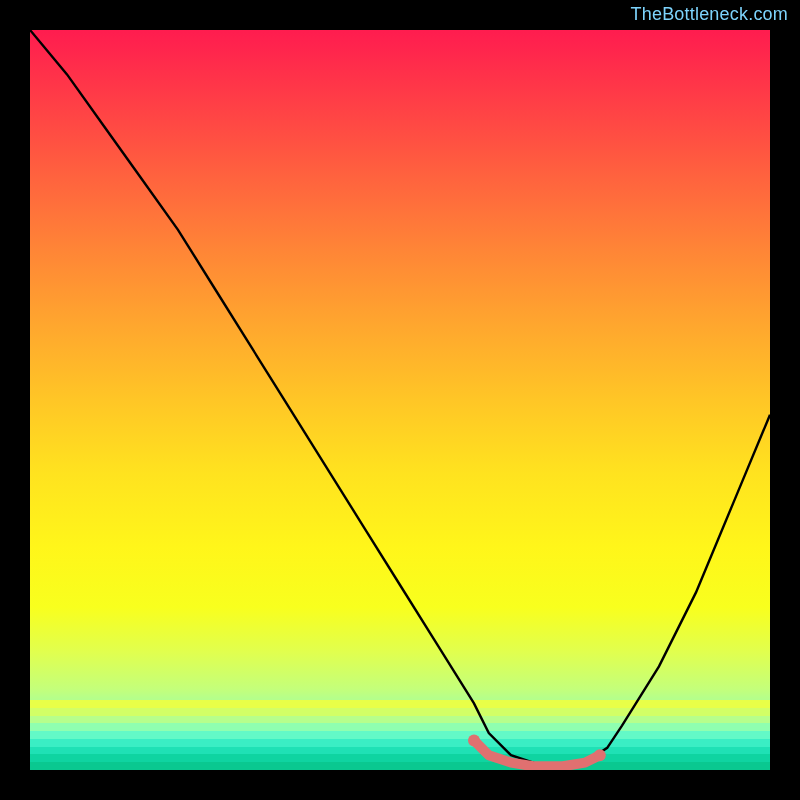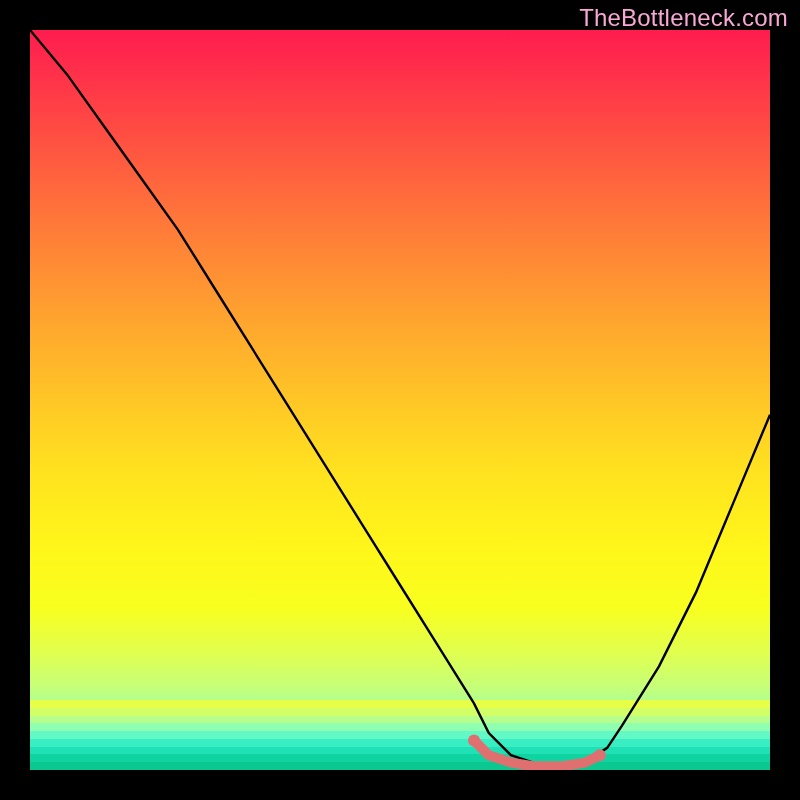--- a/index.html
+++ b/index.html
@@ -8,22 +8,22 @@
     position: relative;
     width: 800px;
     height: 800px;
     background: #000;
   }
   .watermark {
     position: absolute;
     top: 4px;
     right: 12px;
     font-family: Arial, Helvetica, sans-serif;
-    font-size: 24px;
-    color: #f9a8d4;
+    font-size: 18px;
+    color: #7dd3fc;
     letter-spacing: 0.2px;
     z-index: 10;
   }
   .plot {
     position: absolute;
     top: 30px;
     left: 30px;
     width: 740px;
     height: 740px;
     overflow: hidden;

